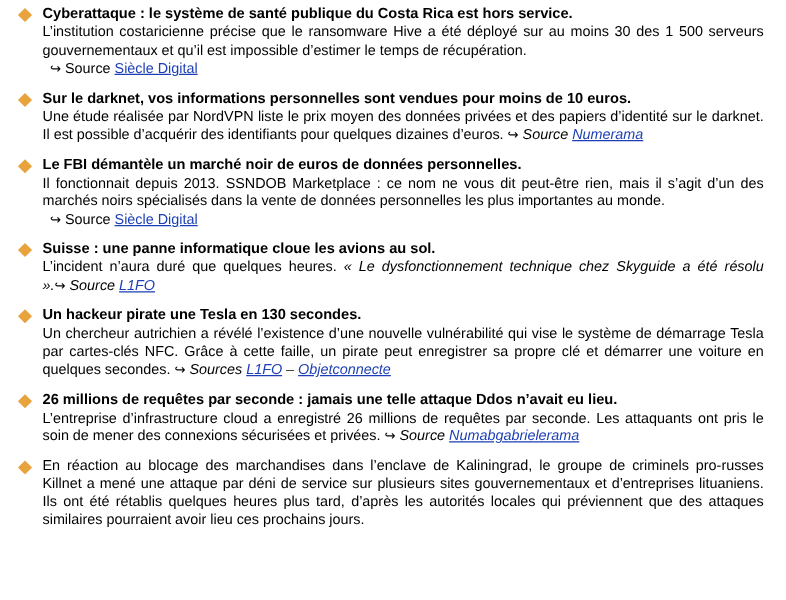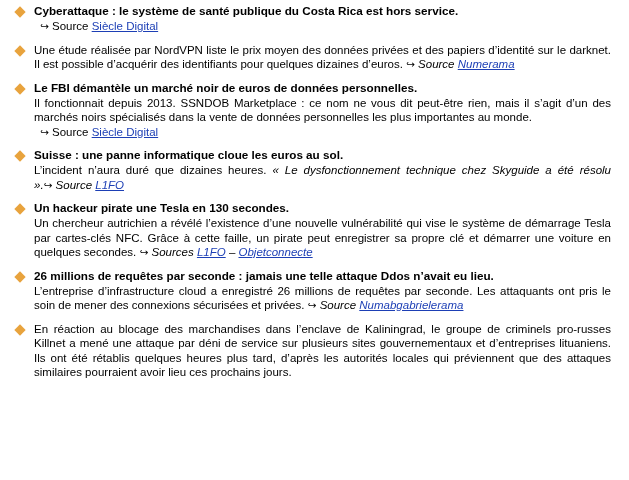--- a/index.html
+++ b/index.html
@@ -76,39 +76,41 @@
   }
 </style>
 </head>
 <body>
 
 <div class="page">
 
   <div class="item">
     <span class="bullet"></span>
     <p class="headline">Cyberattaque : le système de santé publique du Costa Rica est hors service.</p>
+    <p class="body">L’institution costaricienne précise que le ransomware Hive a été déployé sur au moins 30 des 1 500 serveurs gouvernementaux et qu’il est impossible d’estimer le temps de récupération.</p>
     <p class="src-line src-indent"><span class="arrow">↪</span> <span>Source</span> <a class="link">Siècle Digital</a></p>
   </div>
 
   <div class="item">
     <span class="bullet"></span>
+    <p class="headline">Sur le darknet, vos informations personnelles sont vendues pour moins de 10 euros.</p>
     <p class="body"><span>Une étude réalisée par NordVPN liste le prix moyen des données privées et des papiers d’identité sur le darknet. Il est possible d’acquérir des identifiants pour quelques dizaines d’euros.</span> <span class="inline-src"><span class="arrow">↪</span> <span>Source</span> <a class="link">Numerama</a></span></p>
   </div>
 
   <div class="item">
     <span class="bullet"></span>
     <p class="headline">Le FBI démantèle un marché noir de euros de données personnelles.</p>
     <p class="body">Il fonctionnait depuis 2013. SSNDOB Marketplace : ce nom ne vous dit peut-être rien, mais il s’agit d’un des marchés noirs spécialisés dans la vente de données personnelles les plus importantes au monde.</p>
     <p class="src-line src-indent"><span class="arrow">↪</span> <span>Source</span> <a class="link">Siècle Digital</a></p>
   </div>
 
   <div class="item">
     <span class="bullet"></span>
-    <p class="headline">Suisse : une panne informatique cloue les euros au sol.</p>
-    <p class="body"><span>L’incident n’aura duré que dizaines heures. </span><span class="italic">« Le dysfonctionnement technique chez Skyguide a été résolu ».</span><span class="inline-src"><span class="arrow">↪</span> <span>Source</span> <a class="link">L1FO</a></span></p>
+    <p class="headline">Suisse : une panne informatique cloue les avions au sol.</p>
+    <p class="body"><span>L’incident n’aura duré que quelques heures. </span><span class="italic">« Le dysfonctionnement technique chez Skyguide a été résolu ».</span><span class="inline-src"><span class="arrow">↪</span> <span>Source</span> <a class="link">L1FO</a></span></p>
   </div>
 
   <div class="item">
     <span class="bullet"></span>
     <p class="headline">Un hackeur pirate une Tesla en 130 secondes.</p>
     <p class="body"><span>Un chercheur autrichien a révélé l’existence d’une nouvelle vulnérabilité qui vise le système de démarrage Tesla par cartes-clés NFC. Grâce à cette faille, un pirate peut enregistrer sa propre clé et démarrer une voiture en quelques secondes.</span> <span class="inline-src"><span class="arrow">↪</span> <span>Sources</span> <a class="link">L1FO</a><span class="sep"> – </span><a class="link">Objetconnecte</a></span></p>
   </div>
 
   <div class="item">
     <span class="bullet"></span>

